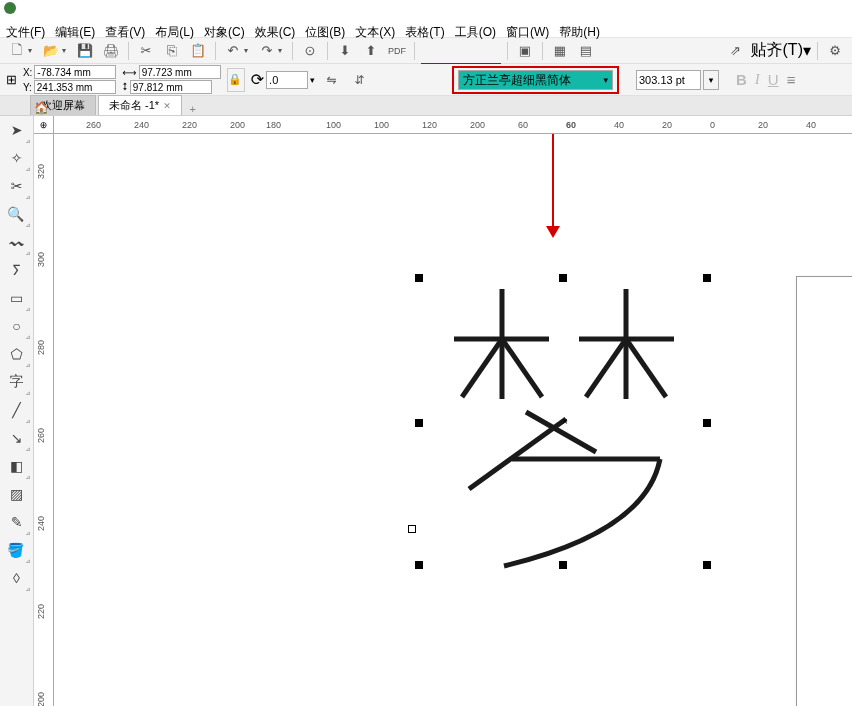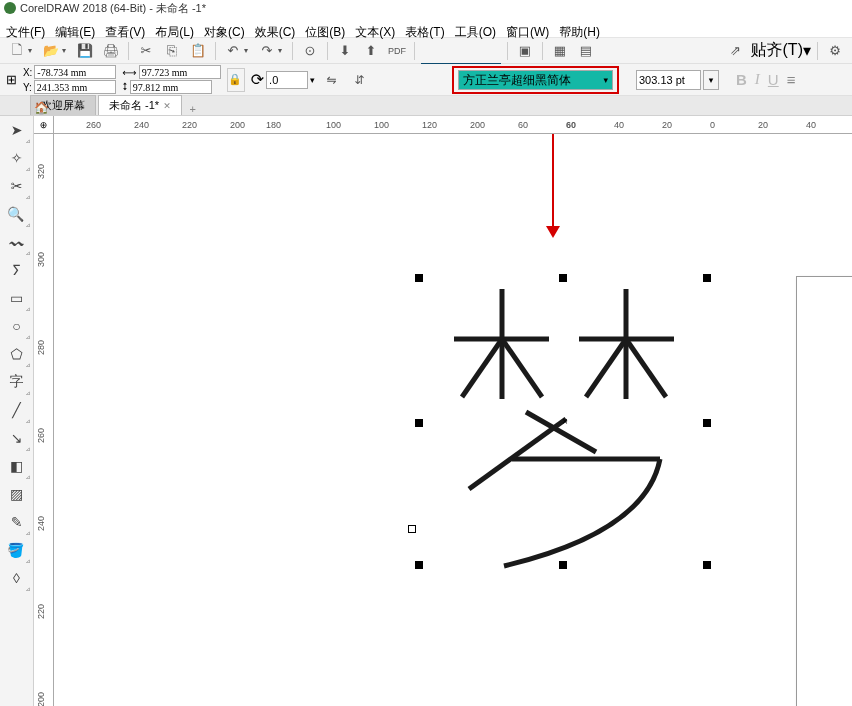--- a/index.html
+++ b/index.html
@@ -15,21 +15,21 @@
 .toolbar1 .tbtn { width: 22px; height: 22px; display: flex; align-items: center; justify-content: center; font-size: 13px; cursor: pointer; color: #555; }
 .toolbar1 .tbtn-combo { display: flex; align-items: center; }
 .toolbar1 .tbtn-combo .dd { width: 8px; font-size: 8px; color: #555; }
 .toolbar1 .sep { width: 1px; height: 18px; background: #ccc; margin: 0 2px; }
 .toolbar1 .zoom { width: 80px; height: 20px; border: 4px solid #0c4a6e; background: #a16207; font-size: 11px; padding: 0 4px; margin-top: 44px; }
 .toolbar1 .snap { font-size: 16px; display: flex; align-items: center; }
 
 .propbar { height: 32px; background: #f4f4f4; display: flex; align-items: center; padding: 0 6px; gap: 6px; border-bottom: 1px solid #e0e0e0; position: relative; }
 .propbar .coord-group { display: flex; flex-direction: column; font-size: 10px; gap: 1px; }
 .propbar .coord-row { display: flex; align-items: center; gap: 2px; }
-.propbar .coord-row input { width: 82px; height: 14px; border: 1px solid #aaa; font-size: 10px; padding: 0 2px; font-family: Liberation Serif, serif; }
+.propbar .coord-row input { width: 82px; height: 14px; border: 1px solid #aaa; font-size: 10px; padding: 0 2px; }
 .propbar .lock { width: 18px; height: 24px; display: flex; align-items: center; justify-content: center; border: 1px solid #ccc; font-size: 11px; }
 .propbar .rotate-group { display: flex; align-items: center; gap: 2px; }
 .propbar .rotate-group input { width: 42px; height: 18px; border: 1px solid #aaa; font-size: 11px; padding: 0 2px; }
 .propbar .pb-btn { width: 22px; height: 22px; display: flex; align-items: center; justify-content: center; font-size: 12px; color: #555; }
 .propbar .font-box { border: 2px solid #d40000; padding: 2px 4px; display: flex; align-items: center; position: absolute; left: 452px; top: 2px; height: 28px; }
 .propbar .font-sel { width: 155px; height: 20px; border: 1px solid #aaa; font-size: 12px; padding: 0 4px; background: #14b8a6; display: flex; align-items: center; justify-content: space-between; gap: 8px; }
 .propbar .size-sel { width: 65px; height: 20px; border: 1px solid #aaa; font-size: 11px; padding: 0 2px; position: absolute; left: 636px; }
 .propbar .size-dd { width: 16px; height: 20px; border: 1px solid #aaa; position: absolute; left: 703px; display: flex; align-items: center; justify-content: center; font-size: 9px; }
 .propbar .biu { position: absolute; left: 736px; display: flex; gap: 8px; color: #bbb; font-size: 15px; }
 .propbar .biu .b { font-weight: bold; }
@@ -69,21 +69,20 @@
 
 .glyph { position: absolute; }
 .glyph line { stroke: #1a1a1a; stroke-width: 5; stroke-linecap: butt; }
 
 </style>
 </head>
 <body>
 
 <div class="titlebar">
   <span class="logo"></span>
-  <span>CorelDRAW 2018 (64-Bit) - 未命名 -1*</span>
 </div>
 
 <div class="menubar">
   <span>文件(F)</span>
   <span>编辑(E)</span>
   <span>查看(V)</span>
   <span>布局(L)</span>
   <span>对象(C)</span>
   <span>效果(C)</span>
   <span>位图(B)</span>

